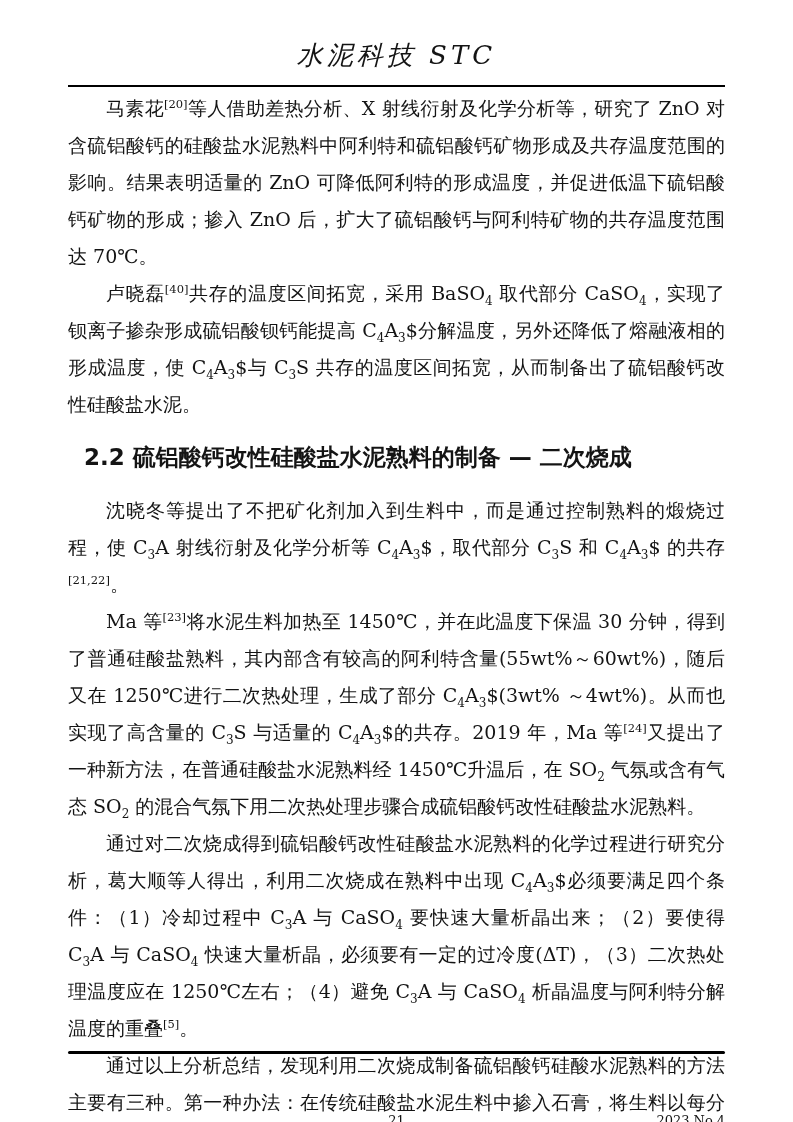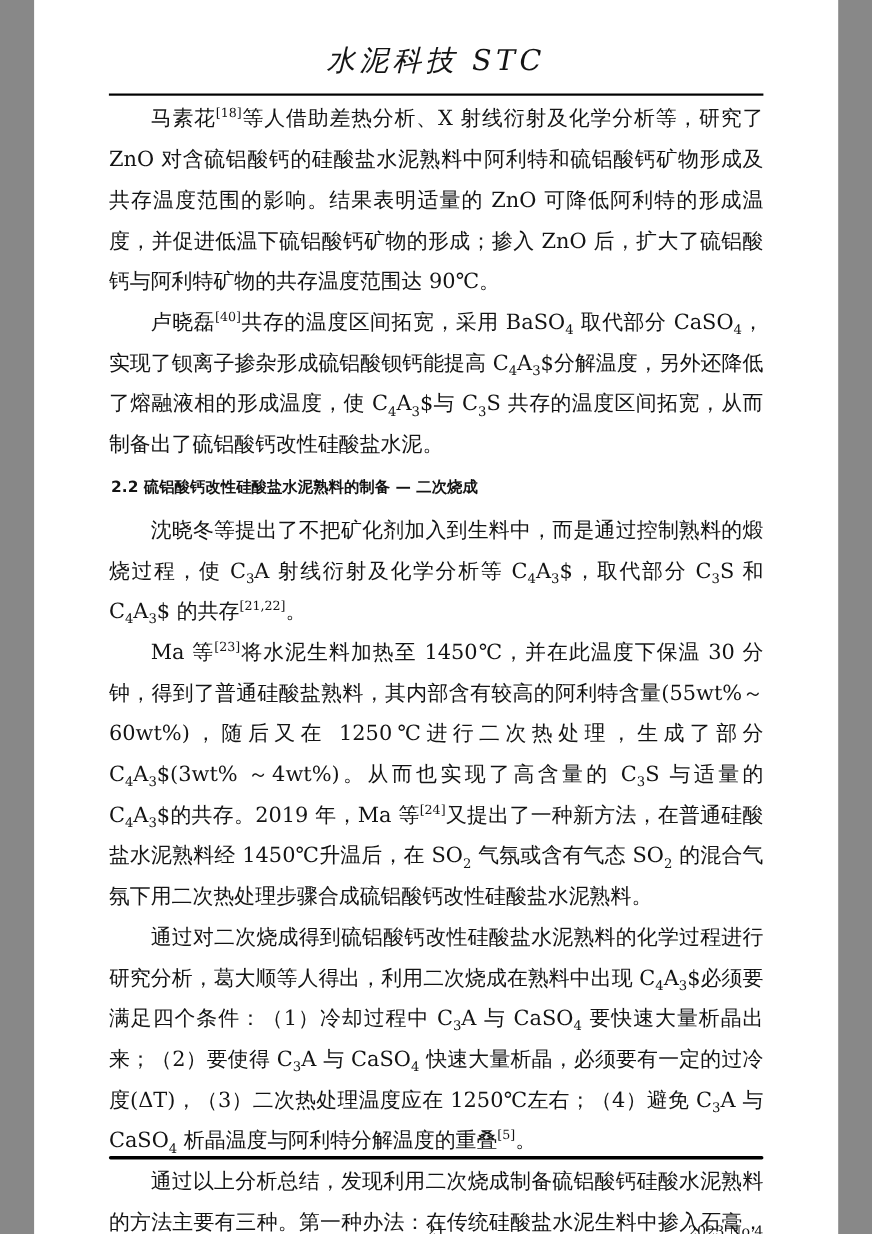--- a/index.html
+++ b/index.html
@@ -1,18 +1,18 @@
 <!DOCTYPE html>
 <html><head>
 <meta charset="utf-8">
 <style>
   html,body { margin:0; padding:0; background:#888; }
   .page {
     position:relative;
-    width:731px; height:1122px;
+    width:793px; height:1122px;
     margin:0 auto;
     background:#ffffff;
     font-family:"DejaVu Serif","Liberation Serif",serif;
     color:#111111;
     overflow:hidden;
   }
   .journal-header {
     position:absolute; top:38px; left:0; right:0;
     text-align:center;
     font-size:26px;
@@ -26,22 +26,22 @@
   }
   .content {
     position:absolute; top:90px; left:68px; right:68px;
     font-size:19px;
     line-height:37px;
     text-align:justify;
     color:#141414;
   }
   .body-para { margin:0; text-indent:2em; }
   .section-heading {
-    margin:2px;
-    font-size:14px;
+    margin:16px;
+    font-size:23px;
     line-height:37px;
     font-weight:bold;
     text-indent:0;
     font-family:"DejaVu Sans","Liberation Sans",sans-serif;
   }
   .content sup { font-size:11.5px; line-height:0; vertical-align:super; }
   .content sub { font-size:12px;  line-height:0; vertical-align:sub; }
   .footer-rule {
     position:absolute; top:1051px; left:68px; right:68px;
     height:3px; background:#000;
@@ -63,21 +63,21 @@
 </head>
 <body>
 
 <div class="page">
 
   <div class="journal-header">水泥科技 STC</div>
 
   <div class="header-rule"></div>
 
   <div class="content">
-    <p class="body-para"><span>马素花</span><sup>[18]</sup><span>等人借助差热分析、X 射线衍射及化学分析等，研究了 ZnO 对含硫铝酸钙的硅酸盐水泥熟料中阿利特和硫铝酸钙矿物形成及共存温度范围的影响。结果表明适量的 ZnO 可降低阿利特的形成温度，并促进低温下硫铝酸钙矿物的形成；掺入 ZnO 后，扩大了硫铝酸钙与阿利特矿物的共存温度范围达 90℃。</span></p>
+    <p class="body-para"><span>马素花</span><sup>[20]</sup><span>等人借助差热分析、X 射线衍射及化学分析等，研究了 ZnO 对含硫铝酸钙的硅酸盐水泥熟料中阿利特和硫铝酸钙矿物形成及共存温度范围的影响。结果表明适量的 ZnO 可降低阿利特的形成温度，并促进低温下硫铝酸钙矿物的形成；掺入 ZnO 后，扩大了硫铝酸钙与阿利特矿物的共存温度范围达 70℃。</span></p>
     <p class="body-para"><span>卢晓磊</span><sup>[40]</sup><span>共存的温度区间拓宽，采用 BaSO</span><sub>4</sub><span> 取代部分 CaSO</span><sub>4</sub><span>，实现了钡离子掺杂形成硫铝酸钡钙能提高 C</span><sub>4</sub><span>A</span><sub>3</sub><span>$分解温度，另外还降低了熔融液相的形成温度，使 C</span><sub>4</sub><span>A</span><sub>3</sub><span>$与 C</span><sub>3</sub><span>S 共存的温度区间拓宽，从而制备出了硫铝酸钙改性硅酸盐水泥。</span></p>
     <h2 class="section-heading"><span>2.2 硫铝酸钙改性硅酸盐水泥熟料的制备 — 二次烧成</span></h2>
     <p class="body-para"><span>沈晓冬等提出了不把矿化剂加入到生料中，而是通过控制熟料的煅烧过程，使 C</span><sub>3</sub><span>A 射线衍射及化学分析等 C</span><sub>4</sub><span>A</span><sub>3</sub><span>$，取代部分 C</span><sub>3</sub><span>S 和 C</span><sub>4</sub><span>A</span><sub>3</sub><span>$ 的共存</span><sup>[21,22]</sup><span>。</span></p>
     <p class="body-para"><span>Ma 等</span><sup>[23]</sup><span>将水泥生料加热至 1450℃，并在此温度下保温 30 分钟，得到了普通硅酸盐熟料，其内部含有较高的阿利特含量(55wt%～60wt%)，随后又在 1250℃进行二次热处理，生成了部分 C</span><sub>4</sub><span>A</span><sub>3</sub><span>$(3wt% ～4wt%)。从而也实现了高含量的 C</span><sub>3</sub><span>S 与适量的 C</span><sub>4</sub><span>A</span><sub>3</sub><span>$的共存。2019 年，Ma 等</span><sup>[24]</sup><span>又提出了一种新方法，在普通硅酸盐水泥熟料经 1450℃升温后，在 SO</span><sub>2</sub><span> 气氛或含有气态 SO</span><sub>2</sub><span> 的混合气氛下用二次热处理步骤合成硫铝酸钙改性硅酸盐水泥熟料。</span></p>
     <p class="body-para"><span>通过对二次烧成得到硫铝酸钙改性硅酸盐水泥熟料的化学过程进行研究分析，葛大顺等人得出，利用二次烧成在熟料中出现 C</span><sub>4</sub><span>A</span><sub>3</sub><span>$必须要满足四个条件：（1）冷却过程中 C</span><sub>3</sub><span>A 与 CaSO</span><sub>4</sub><span> 要快速大量析晶出来；（2）要使得 C</span><sub>3</sub><span>A 与 CaSO</span><sub>4</sub><span> 快速大量析晶，必须要有一定的过冷度(ΔT)，（3）二次热处理温度应在 1250℃左右；（4）避免 C</span><sub>3</sub><span>A 与 CaSO</span><sub>4</sub><span> 析晶温度与阿利特分解温度的重叠</span><sup>[5]</sup><span>。</span></p>
     <p class="body-para"><span>通过以上分析总结，发现利用二次烧成制备硫铝酸钙硅酸水泥熟料的方法主要有三种。第一种办法：在传统硅酸盐水泥生料中掺入石膏，将生料以每分钟 1-25℃的升温速率升温至 1400-1600℃，然后骤冷得到普通硅酸盐熟料；把冷却后的硅酸盐熟料以每分钟 1-25℃的升温速率升至 800-1300℃然后自然冷却，即可得到硫铝酸钙改性硅酸水泥熟料。第二种办法：同样是将掺石膏的硅酸盐生料以</span></p>
   </div>
 
   <div class="footer-rule"></div>
 

